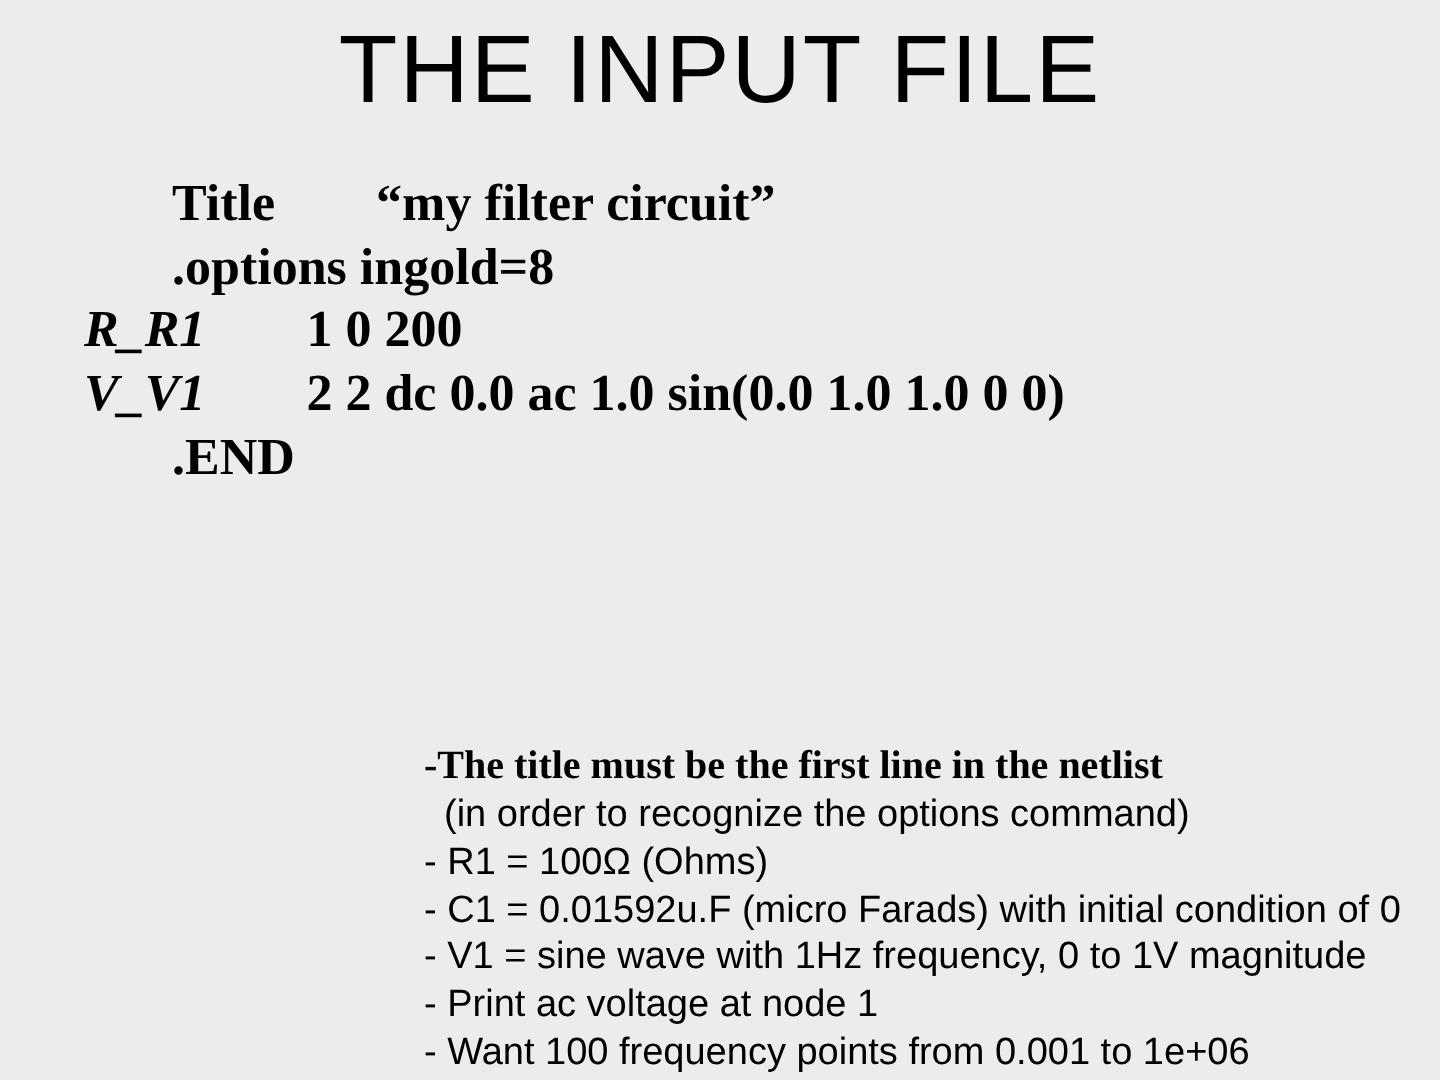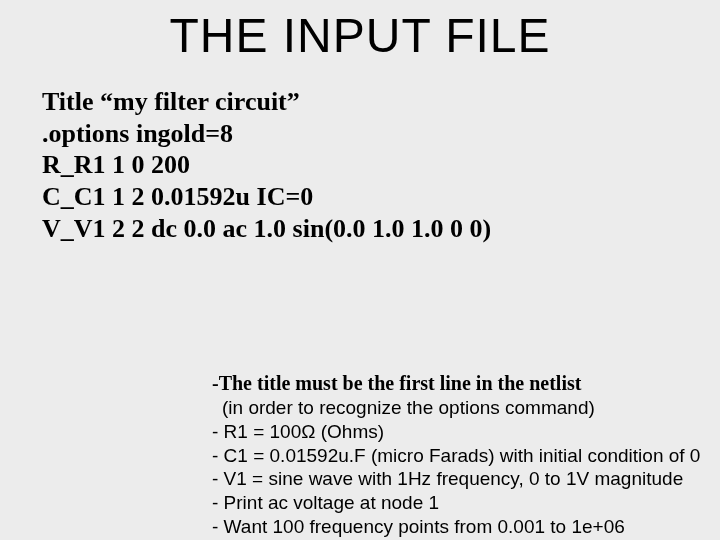--- a/index.html
+++ b/index.html
@@ -31,22 +31,22 @@
   }
   .netlist {
     position: absolute;
     top: 86px;
     left: 42px;
     font-family: "Times New Roman", Times, serif;
     font-size: 26px;
     line-height: 1.22;
   }
   .netlist .row { white-space: nowrap; }
-  .netlist .bold { font-weight: 700; }
-  .netlist .ital { font-weight: 700; }
+  .netlist .bold { font-weight: 700; margin-left: 44px; }
+  .netlist .ital { font-style: italic; font-weight: 700; }
   .notes {
     position: absolute;
     top: 371px;
     left: 212px;
     font-family: Arial, Helvetica, sans-serif;
     font-size: 19px;
     line-height: 1.25;
     width: 540px;
   }
   .notes .firstline { font-family: "Times New Roman", Times, serif; font-weight: 700; font-size: 20px; }
@@ -62,25 +62,23 @@
 
   <div class="netlist">
     <div class="row">
       <span class="bold">Title </span><span class="bold">“my filter circuit”</span>
     </div>
     <div class="row bold">.options ingold=8</div>
     <div class="row">
       <span class="ital">R_R1</span><span class="bold"> 1 0 200</span>
     </div>
     <div class="row">
-      <span class="ital">C_C1</span><span class="bold"> 1 2 0.01592u IC=0</span>
-    </div>
-    <div class="row">
       <span class="ital">V_V1</span><span class="bold"> 2 2 dc 0.0 ac 1.0 sin(0.0 1.0 1.0 0 0)</span>
     </div>
+    <div class="row bold">.END</div>
   </div>
 
   <div class="notes">
     <div class="row firstline">-The title must be the first line in the netlist</div>
     <div class="row indent">(in order to recognize the options command)</div>
     <div class="row">- R1 = 100Ω (Ohms)</div>
     <div class="row">- C1 = 0.01592u.F (micro Farads) with initial condition of 0</div>
     <div class="row">- V1 = sine wave with 1Hz frequency, 0 to 1V magnitude</div>
     <div class="row">- Print ac voltage at node 1</div>
     <div class="row">- Want 100 frequency points from 0.001 to 1e+06</div>

